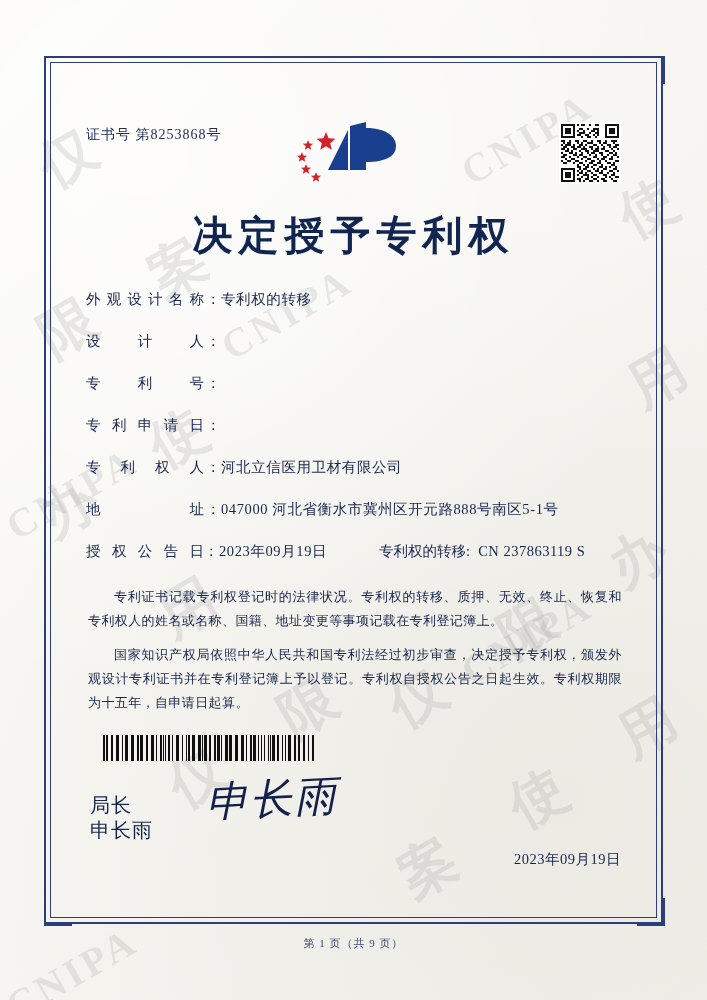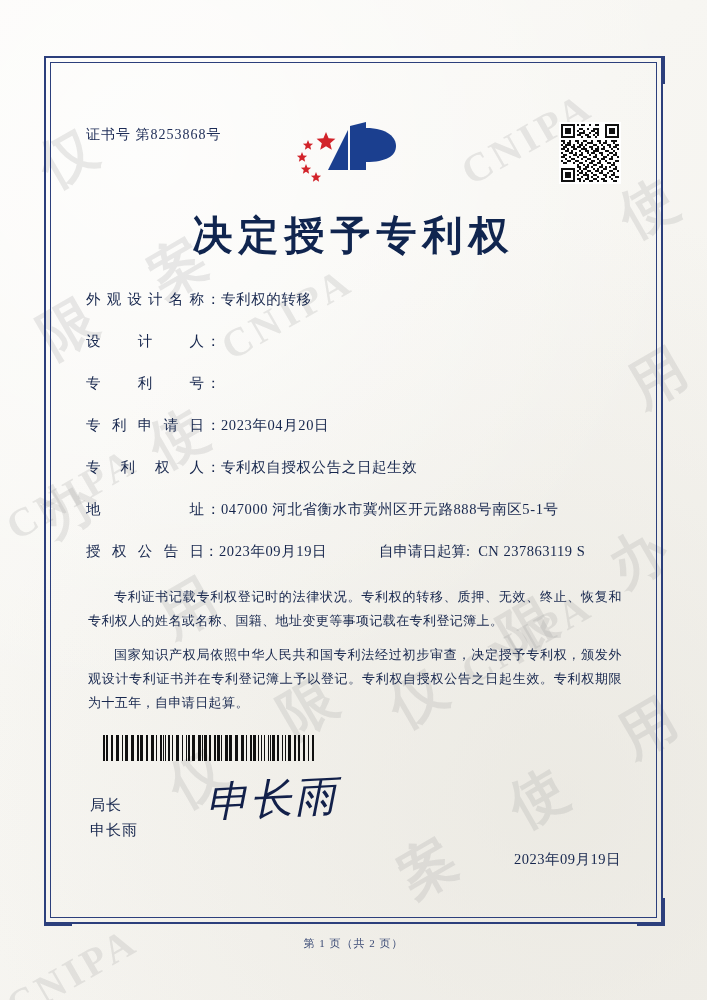--- a/index.html
+++ b/index.html
@@ -169,21 +169,21 @@
     width: 212px; height: 26px;
     display: flex;
     align-items: stretch;
   }
   .barcode i { display: block; height: 100%; background: #101010; }
 
   
   .sig-labels {
     position: absolute;
     left: 90px; top: 793px;
-    font-size: 15px;
+    font-size: 20px;
     color: #16264d;
     line-height: 25px;
     letter-spacing: 1px;
   }
   .signature {
     position: absolute;
     left: 206px; top: 770px;
     width: 180px; height: 60px;
     color: #12204a;
     font-size: 42px;
@@ -504,51 +504,50 @@
       </div>
       <div class="field">
         <div class="lbl">
           <span>专</span>
           <span>利</span>
           <span>申</span>
           <span>请</span>
           <span>日</span>
         </div>
         <span style="margin-left: 2px;">：</span>
-        <div class="val">2023年04月20日</div>
       </div>
       <div class="field">
         <div class="lbl">
           <span>专</span>
           <span>利</span>
           <span>权</span>
           <span>人</span>
         </div>
         <span style="margin-left: 2px;">：</span>
-        <div class="val">专利权自授权公告之日起生效</div>
+        <div class="val">河北立信医用卫材有限公司</div>
       </div>
       <div class="field">
         <div class="lbl">
           <span>地</span>
           <span>址</span>
         </div>
         <span style="margin-left: 2px;">：</span>
         <div class="val">047000 河北省衡水市冀州区开元路888号南区5-1号</div>
       </div>
       <div class="field dual">
         <div class="lbl">
           <span>授</span>
           <span>权</span>
           <span>公</span>
           <span>告</span>
           <span>日</span>
         </div>
         <span>：</span>
         <div class="val">2023年09月19日</div>
-        <div class="lbl2">自申请日起算:</div>
+        <div class="lbl2">专利权的转移:</div>
         <div class="val2">CN 237863119 S</div>
       </div>
     </div>
 
   <div class="paras" id="paras">
       <p>专利证书记载专利权登记时的法律状况。专利权的转移、质押、无效、终止、恢复和专利权人的姓名或名称、国籍、地址变更等事项记载在专利登记簿上。</p>
       <p>国家知识产权局依照中华人民共和国专利法经过初步审查，决定授予专利权，颁发外观设计专利证书并在专利登记簿上予以登记。专利权自授权公告之日起生效。专利权期限为十五年，自申请日起算。</p>
     </div>
 
   <div class="barcode" id="barcode">
@@ -605,14 +604,14 @@
       <i style="width: 2px; margin-right: 1px;"></i>
     </div>
 
   <div class="sig-labels">
     <div>局长</div>
     <div>申长雨</div>
   </div>
   <div class="signature">申长雨</div>
   <div class="issue-date">2023年09月19日</div>
 
-  <div class="page-no">第 1 页（共 2 页）</div>
+  <div class="page-no">第 1 页（共 9 页）</div>
 </div>
 
 </body></html>

